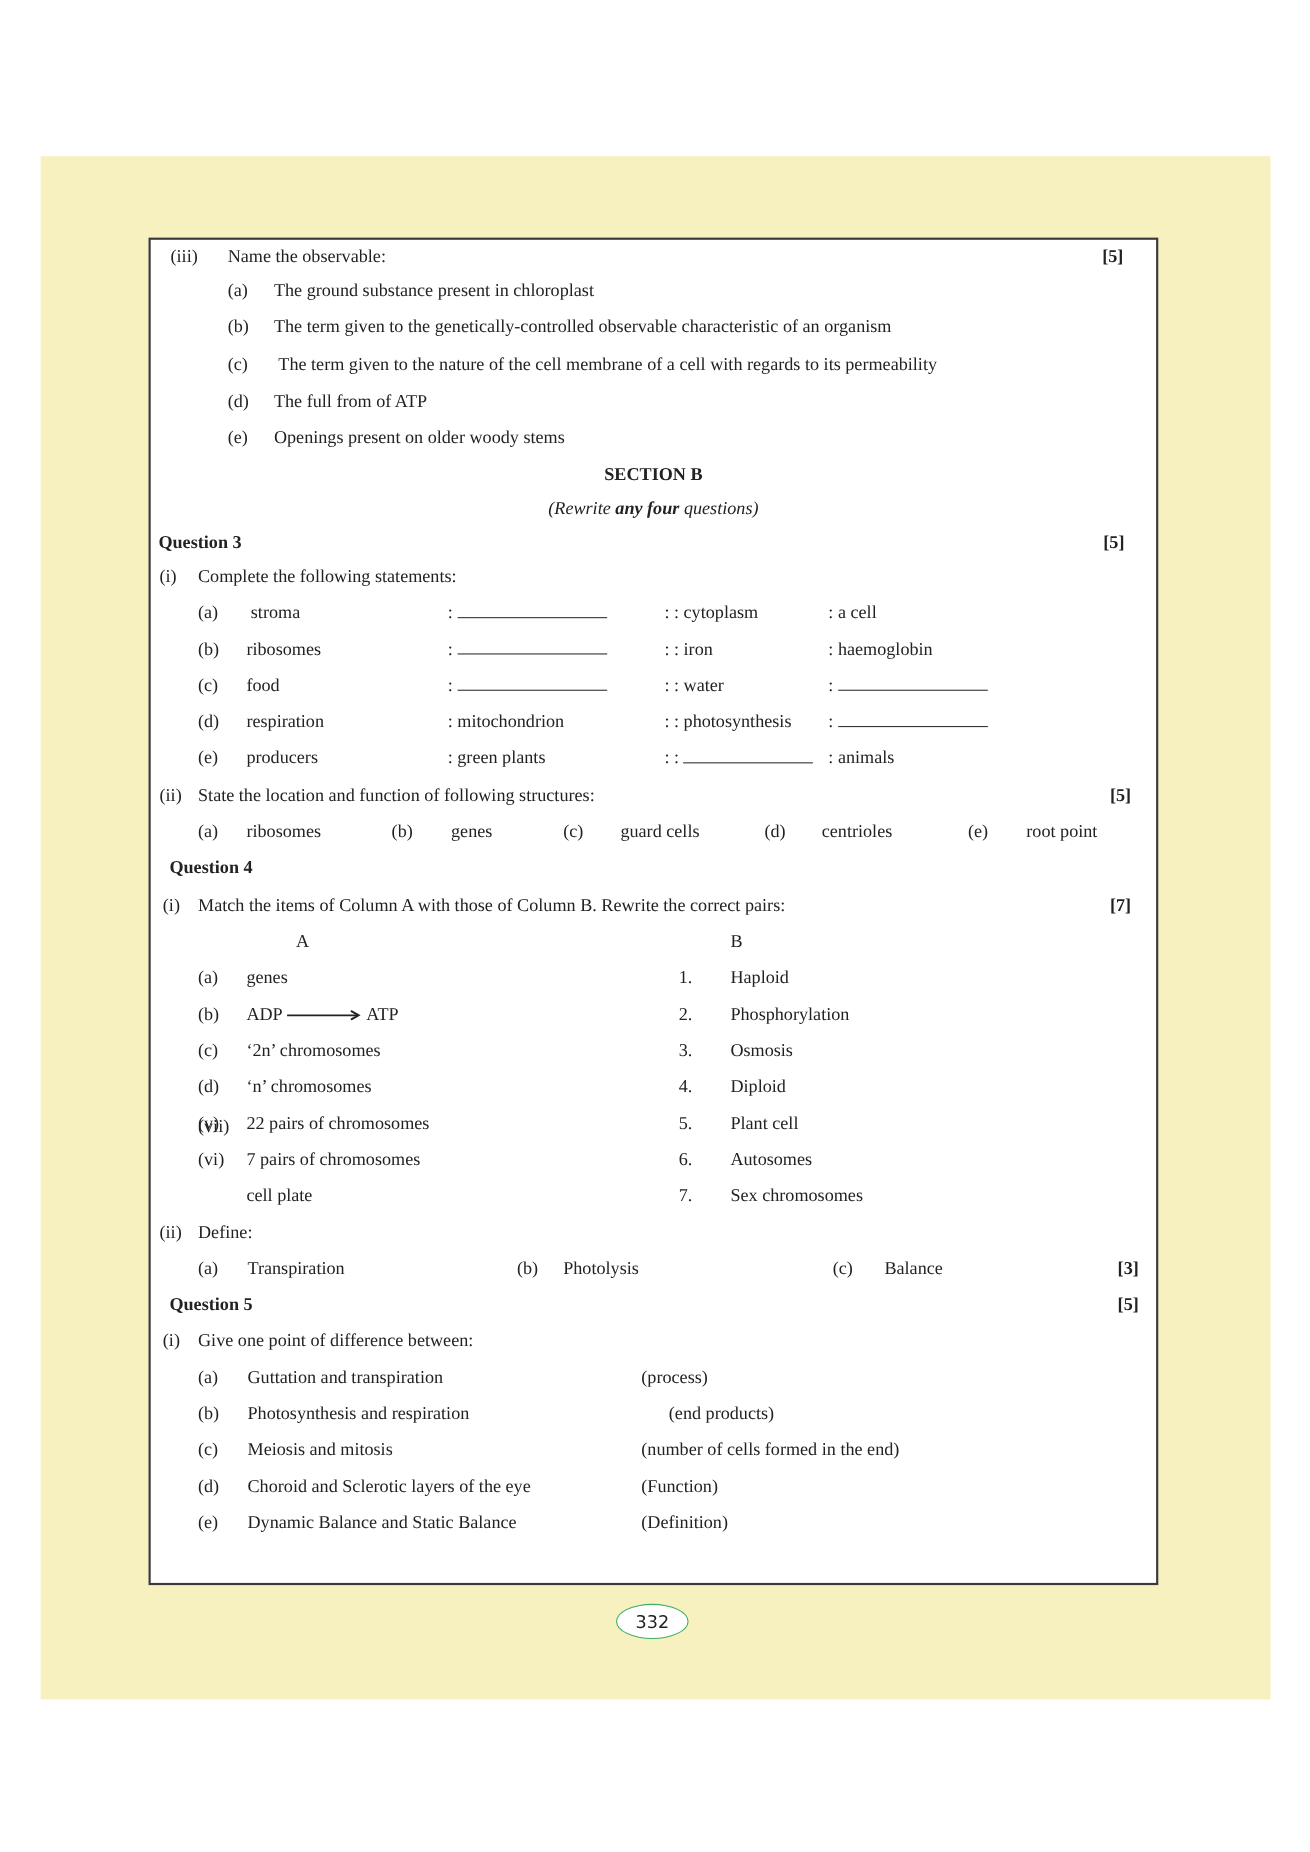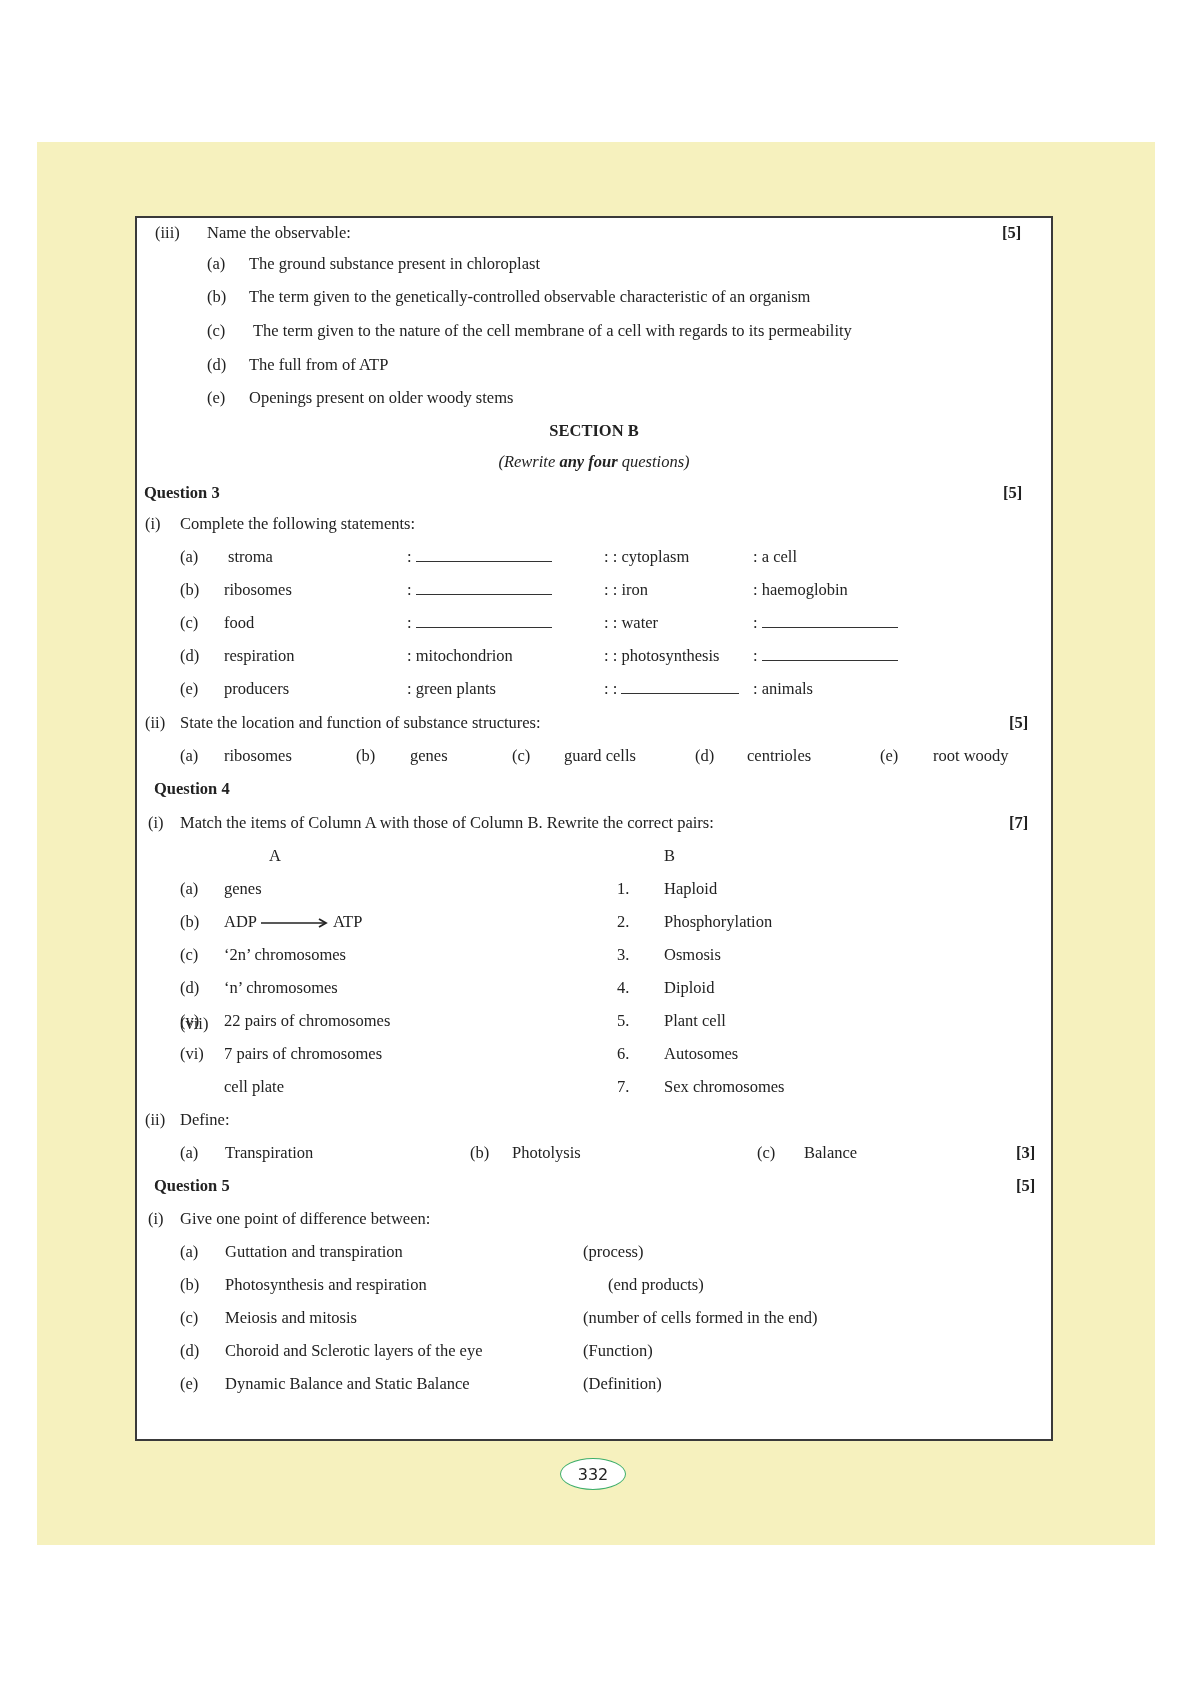--- a/index.html
+++ b/index.html
@@ -90,33 +90,33 @@
   <span class="t" style="left:604px;top:646px">: : photosynthesis</span>
   <span class="t" style="left:753px;top:646px"><span>:</span> <span class="blank" style="width:136px"></span></span>
 
   <span class="t" style="left:180px;top:679px">(e)</span>
   <span class="t" style="left:224px;top:679px">producers</span>
   <span class="t" style="left:407px;top:679px">: green plants</span>
   <span class="t" style="left:604px;top:679px"><span>: :</span> <span class="blank" style="width:118px"></span></span>
   <span class="t" style="left:753px;top:679px">: animals</span>
 
   <span class="t" style="left:145px;top:713px">(ii)</span>
-  <span class="t" style="left:180px;top:713px">State the location and function of substance structures:</span>
+  <span class="t" style="left:180px;top:713px">State the location and function of following structures:</span>
   <span class="t b" style="left:1009px;top:713px">[5]</span>
 
   <span class="t" style="left:180px;top:746px">(a)</span>
   <span class="t" style="left:224px;top:746px">ribosomes</span>
   <span class="t" style="left:356px;top:746px">(b)</span>
   <span class="t" style="left:410px;top:746px">genes</span>
   <span class="t" style="left:512px;top:746px">(c)</span>
   <span class="t" style="left:564px;top:746px">guard cells</span>
   <span class="t" style="left:695px;top:746px">(d)</span>
   <span class="t" style="left:747px;top:746px">centrioles</span>
   <span class="t" style="left:880px;top:746px">(e)</span>
-  <span class="t" style="left:933px;top:746px">root woody</span>
+  <span class="t" style="left:933px;top:746px">root point</span>
 </div>
 
 <div>
   <span class="t b" style="left:154px;top:779px">Question 4</span>
 
   <span class="t" style="left:148px;top:813px">(i)</span>
   <span class="t" style="left:180px;top:813px">Match the items of Column A with those of Column B. Rewrite the correct pairs:</span>
   <span class="t b" style="left:1009px;top:813px">[7]</span>
 
   <span class="t" style="left:269px;top:846px">A</span>

